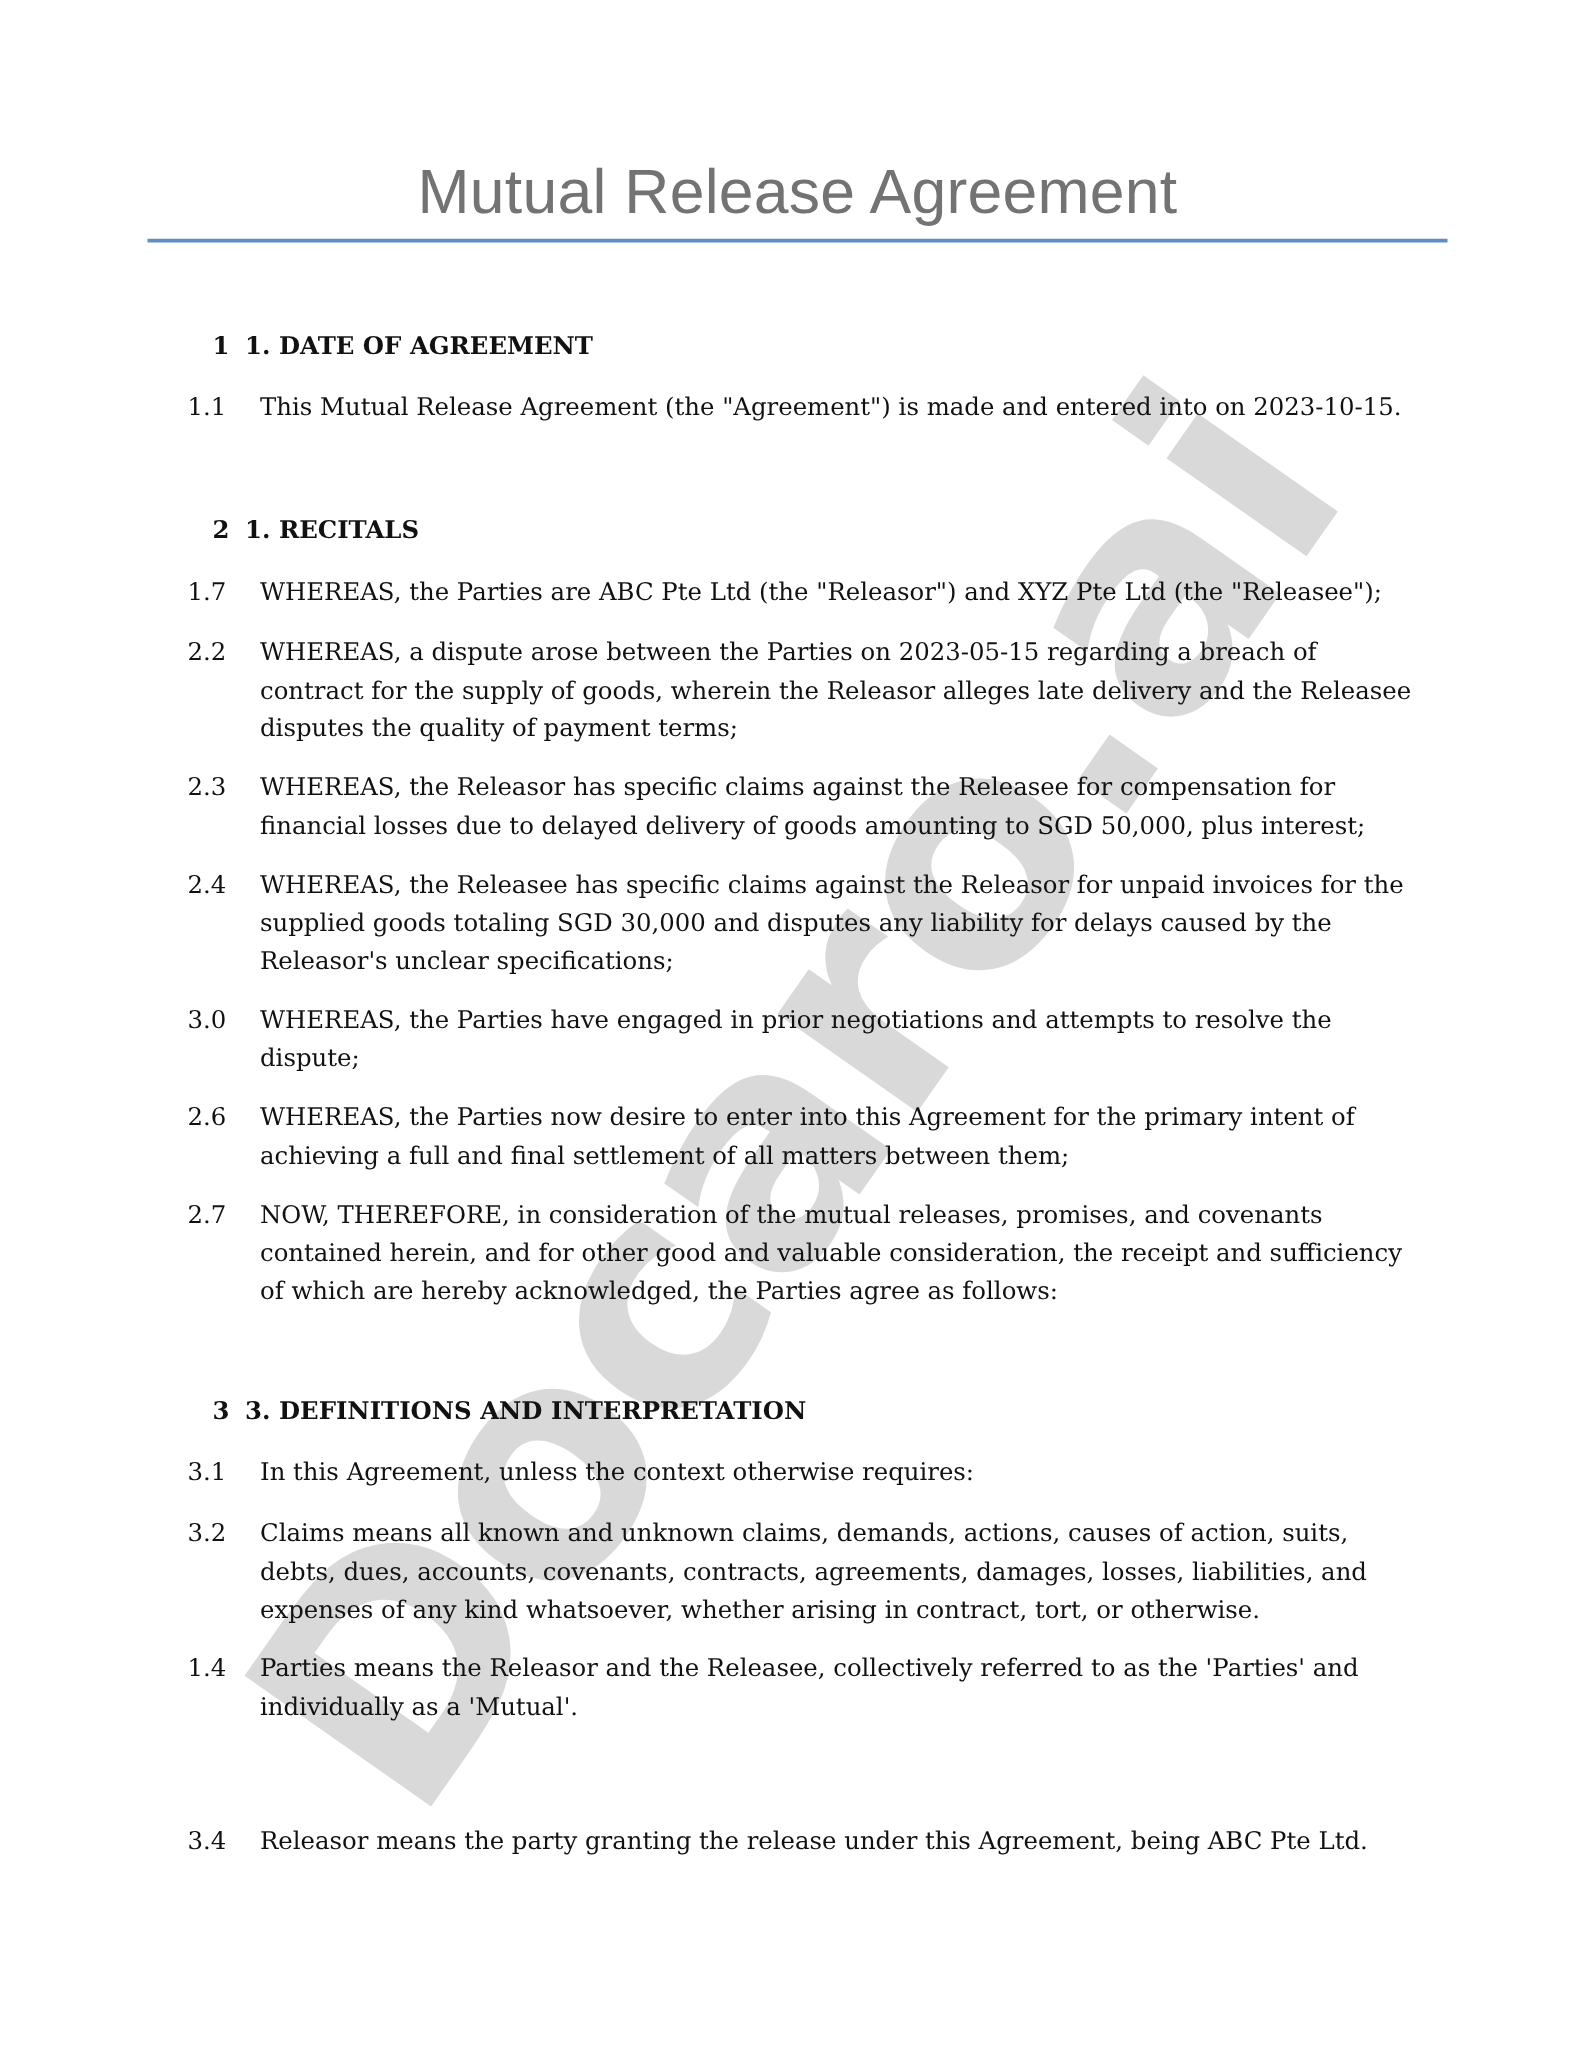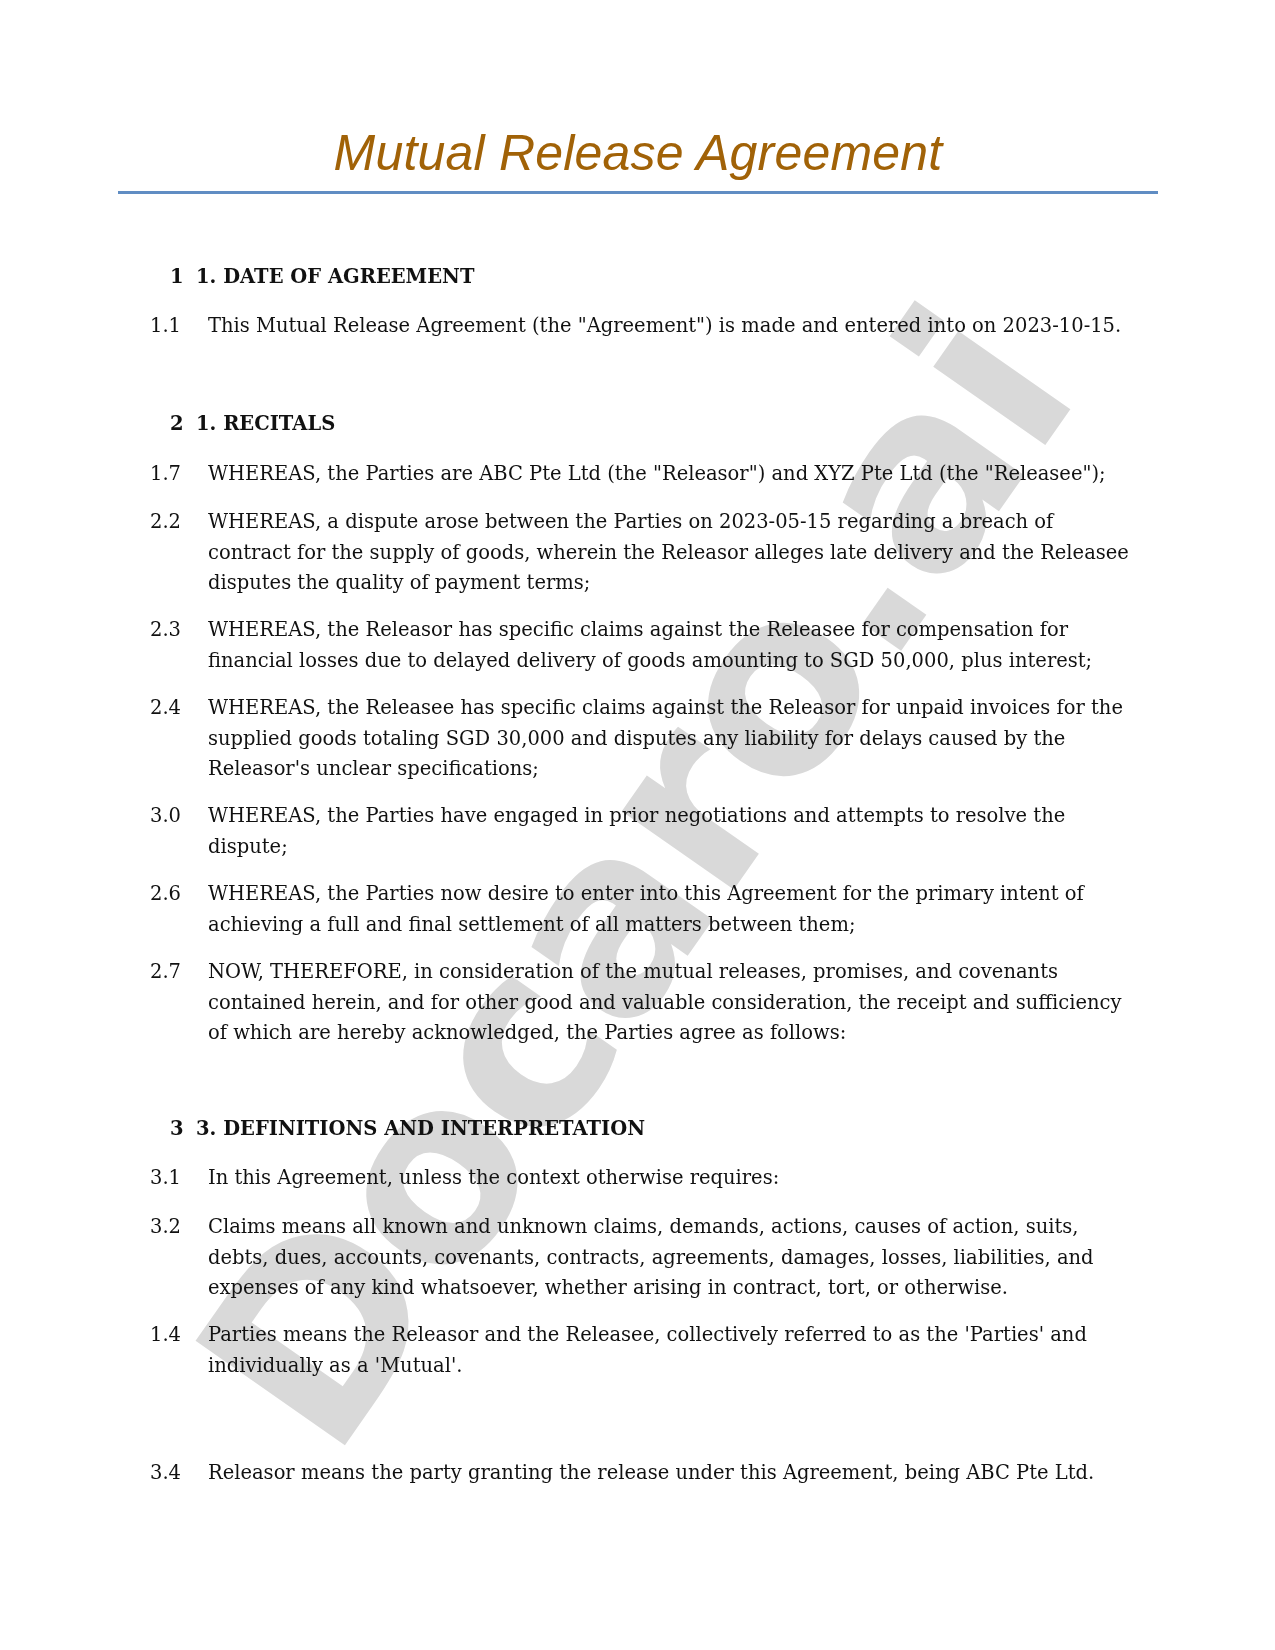--- a/index.html
+++ b/index.html
@@ -2,21 +2,21 @@
 <html><head>
 <meta charset="utf-8">
 <style>
   html, body { margin: 0; padding: 0; background: #ffffff; }
   body { width: 1275px; height: 1650px; position: relative; overflow: hidden; }
   .page { position: absolute; left: 0; top: 0; width: 1275px; height: 1650px; background: #fff; }
 
   .title {
     position: absolute; left: 118px; width: 1040px; top: 118px;
     text-align: center; font-family: "Liberation Sans", sans-serif;
-    font-size: 50px; color: #a16207; line-height: 70px; letter-spacing: 0.2px; font-style: italic;
+    font-size: 50px; color: #737373; line-height: 70px; letter-spacing: 0.2px;
   }
   .title-rule { position: absolute; left: 118px; width: 1040px; top: 191px; height: 3px; background: #4f81bd; opacity: 0.9; }
 
   .watermark {
     position: absolute; left: 635px; top: 880px;
     transform: translate(-50%, -50%) rotate(-55deg);
     font-family: "DejaVu Sans", sans-serif; font-weight: bold;
     font-size: 250px; color: #d9d9d9; white-space: nowrap; z-index: 0; letter-spacing: -4px;
   }
 

